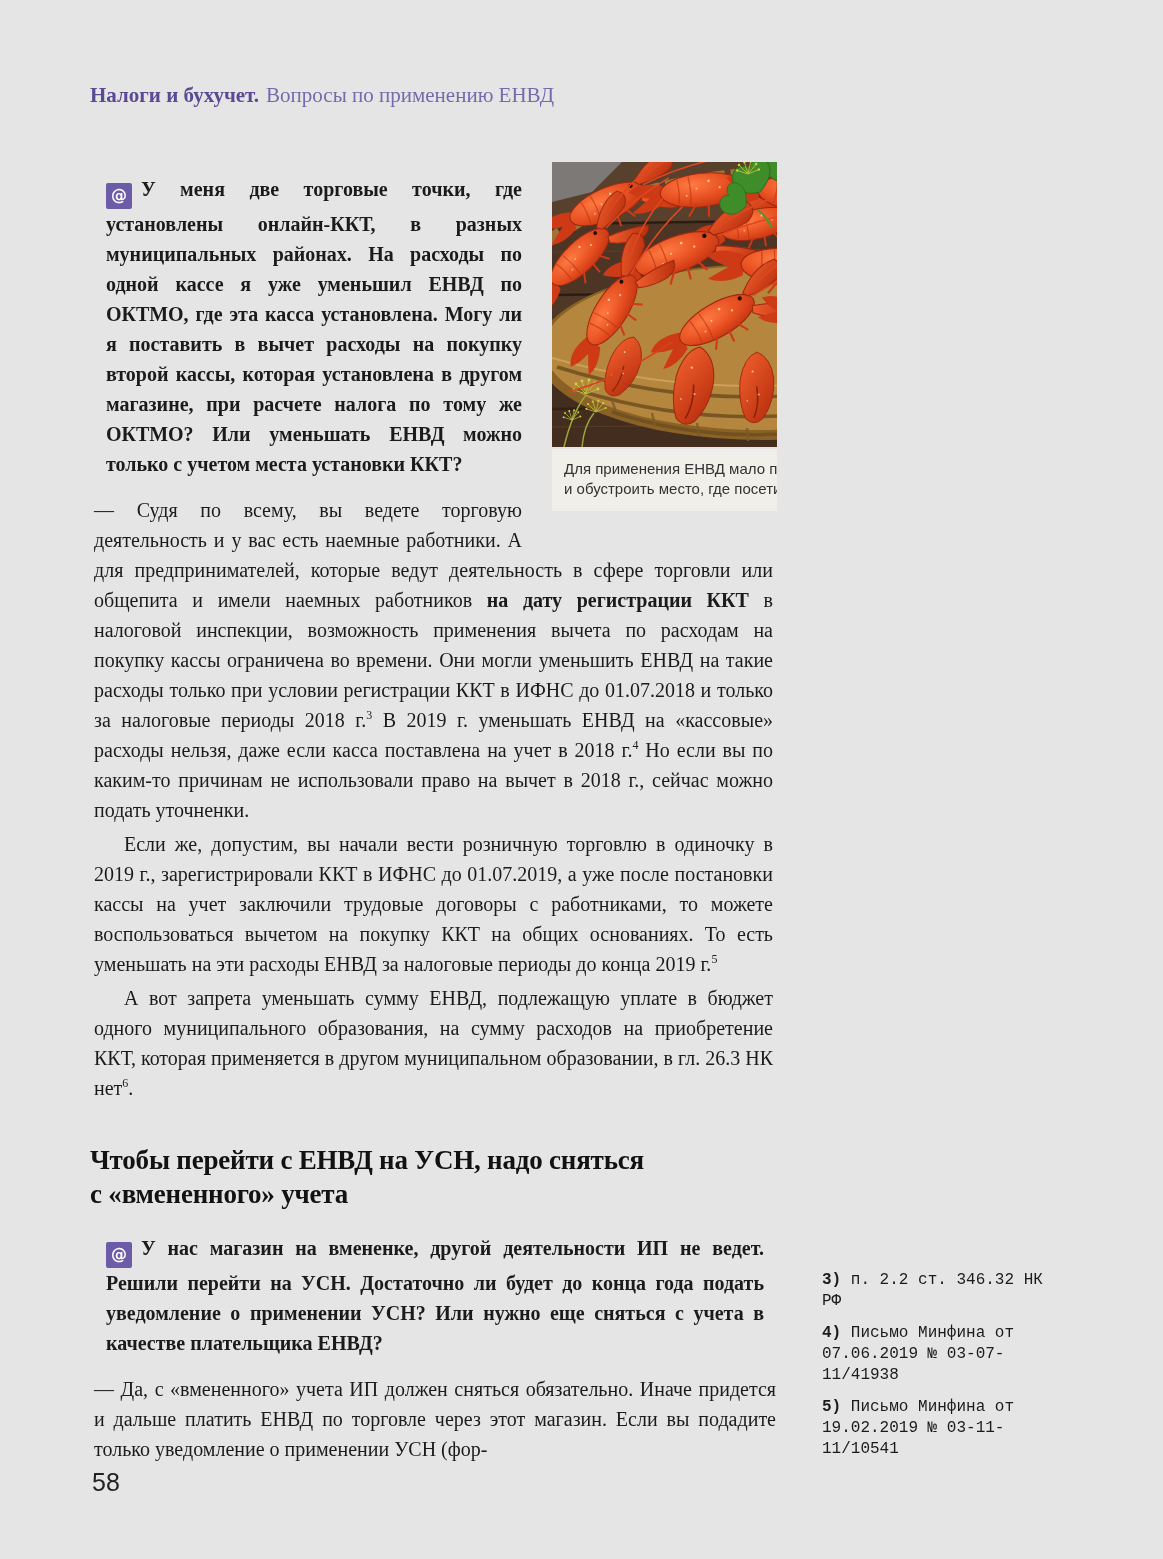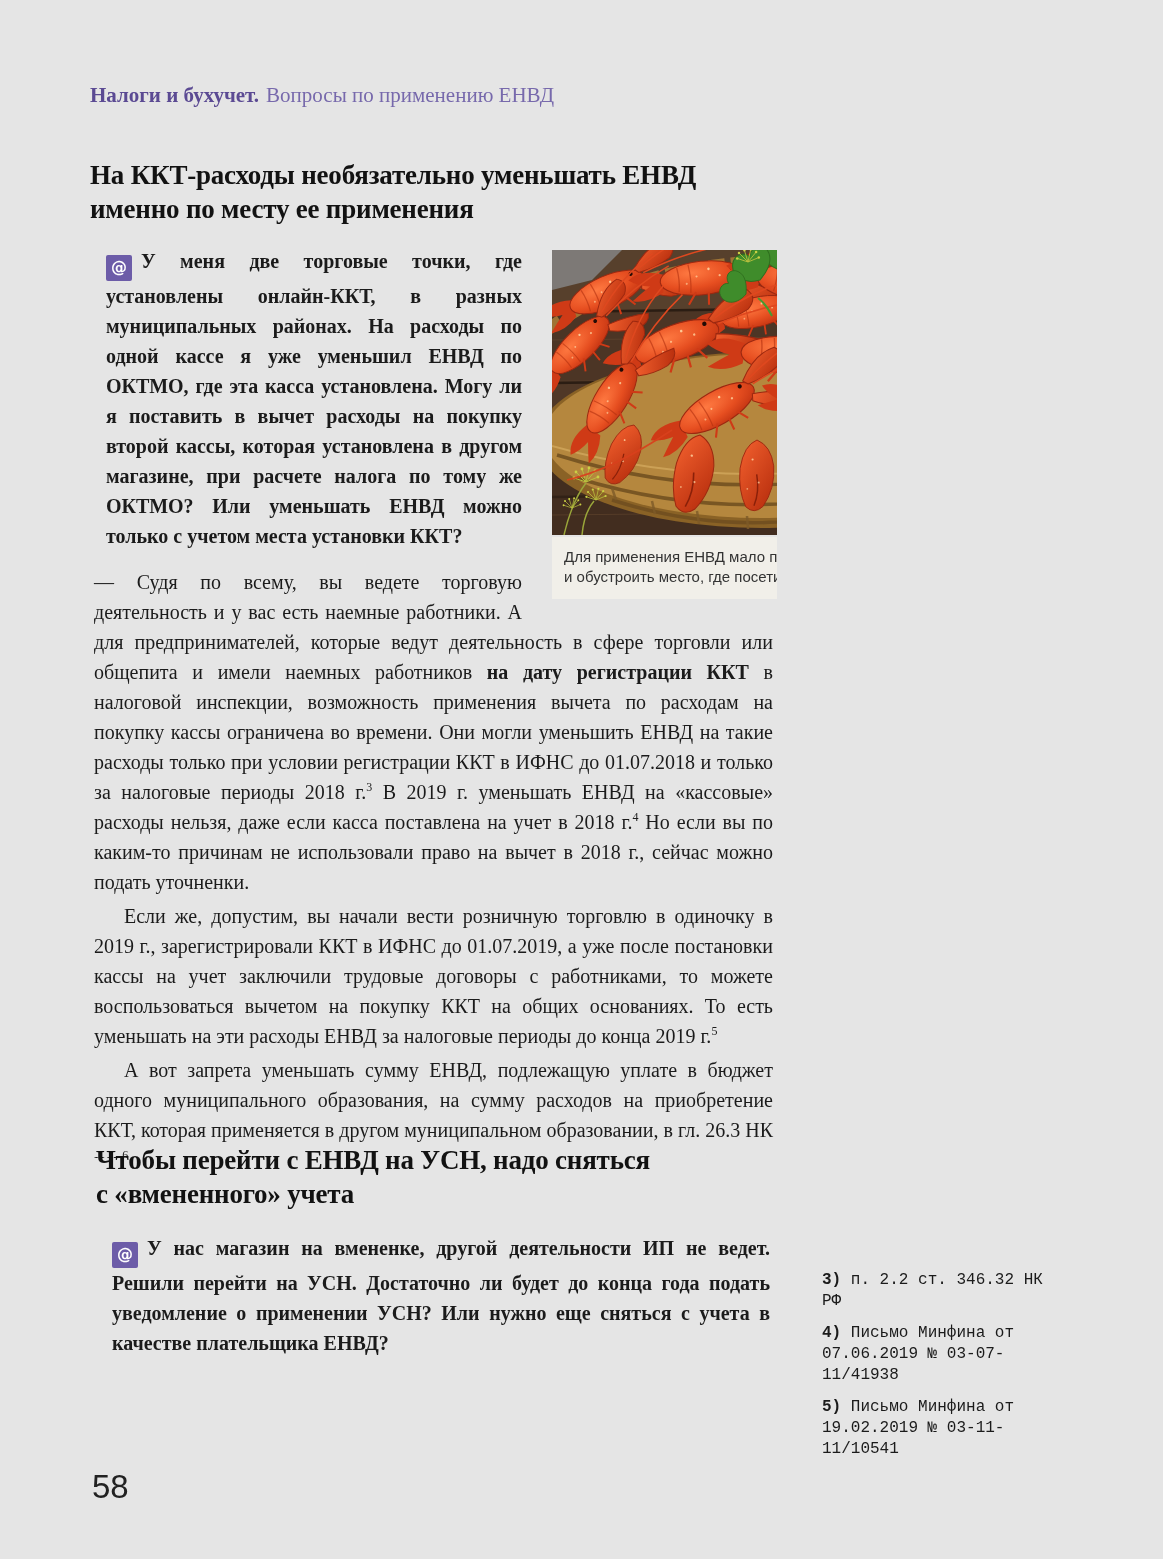--- a/index.html
+++ b/index.html
@@ -33,44 +33,40 @@
   .answer sup,.question sup{font-size:12px;line-height:0;vertical-align:super;}
   strong{font-weight:700;}
 
   .at-badge{
     display:inline-block;width:26px;height:26px;border-radius:2px;background:#6c5ca8;
     color:#ffffff;font-family:"DejaVu Sans",sans-serif;font-weight:700;font-size:16px;
     line-height:26px;text-align:center;margin-right:9px;vertical-align:-5px;
   }
 
   
-  .article2{position:absolute;left:96px;top:1143px;width:690px;text-align:justify;}
+  .article2{position:absolute;left:90px;top:1143px;width:690px;text-align:justify;}
   .article2 h2.a-title{margin-bottom:22px;}
 
   
   .footnotes{position:absolute;left:822px;top:1270px;width:242px;font-size:16px;line-height:21px;text-align:left;}
   .fn{margin-bottom:11px;font-family:Liberation Mono, monospace;}
   .fn b{font-weight:700;}
 
-  .page-num{position:absolute;left:92px;top:1468px;font-family:"Liberation Sans",sans-serif;font-size:33px;color:#222222;}
+  .page-num{position:absolute;left:92px;top:1468px;font-family:"Liberation Sans",sans-serif;font-size:25px;color:#222222;}
 </style>
 </head>
 <body>
 
 <div class="page">
 
   <div class="running-head">
     <span class="rh-bold">Налоги и бухучет.</span><span class="rh-light">Вопросы по применению ЕНВД</span>
   </div>
 
   <section class="article1">
-    <h1 class="a-title">
-      <span class="tl">На ККТ-расходы необязательно уменьшать ЕНВД</span>
-      <span class="tl">именно по месту ее применения</span>
-    </h1>
 
     <figure class="photo-float">
       <div class="photo-box">
         <svg width="493" height="285" viewBox="0 0 493 285" aria-hidden="true">
           <defs>
             <radialGradient id="gb" cx="38%" cy="32%" r="80%">
               <stop offset="0%" stop-color="#ff7a42"></stop>
                 <stop offset="55%" stop-color="#e64e20"></stop>
                 <stop offset="100%" stop-color="#bd3010"></stop>
             </radialGradient>
@@ -269,20 +265,21 @@
 
     <p class="answer indent"><span>А вот запрета уменьшать сумму ЕНВД, подлежащую уплате в бюджет одного муниципального образования, на сумму расходов на приобретение ККТ, которая применяется в другом муниципальном образовании, в гл. 26.3 НК нет</span><sup>6</sup><span>.</span></p>
   </section>
 
   <section class="article2">
     <h2 class="a-title">
       <span class="tl">Чтобы перейти с ЕНВД на УСН, надо сняться</span>
       <span class="tl">с «вмененного» учета</span>
     </h2>
     <p class="question"><span class="at-badge">@</span><span>У нас магазин на вмененке, другой деятельности ИП не ведет. Решили перейти на УСН. Достаточно ли будет до конца года подать уведомление о применении УСН? Или нужно еще сняться с учета в качестве плательщика ЕНВД?</span></p>
+    <p class="answer"><span>— Да, с «вмененного» учета ИП должен сняться обязательно. Иначе придется и дальше платить ЕНВД по торговле через этот магазин. Если вы подадите только уведомление о применении УСН (фор-</span></p>
   </section>
 
   <aside class="footnotes">
     <div class="fn"><b>3)</b> <span>п. 2.2 ст. 346.32 НК РФ</span></div>
     <div class="fn"><b>4)</b> <span>Письмо Минфина от 07.06.2019 № 03-07-11/41938</span></div>
     <div class="fn"><b>5)</b> <span>Письмо Минфина от 19.02.2019 № 03-11-11/10541</span></div>
   </aside>
 
   <div class="page-num">58</div>
 

